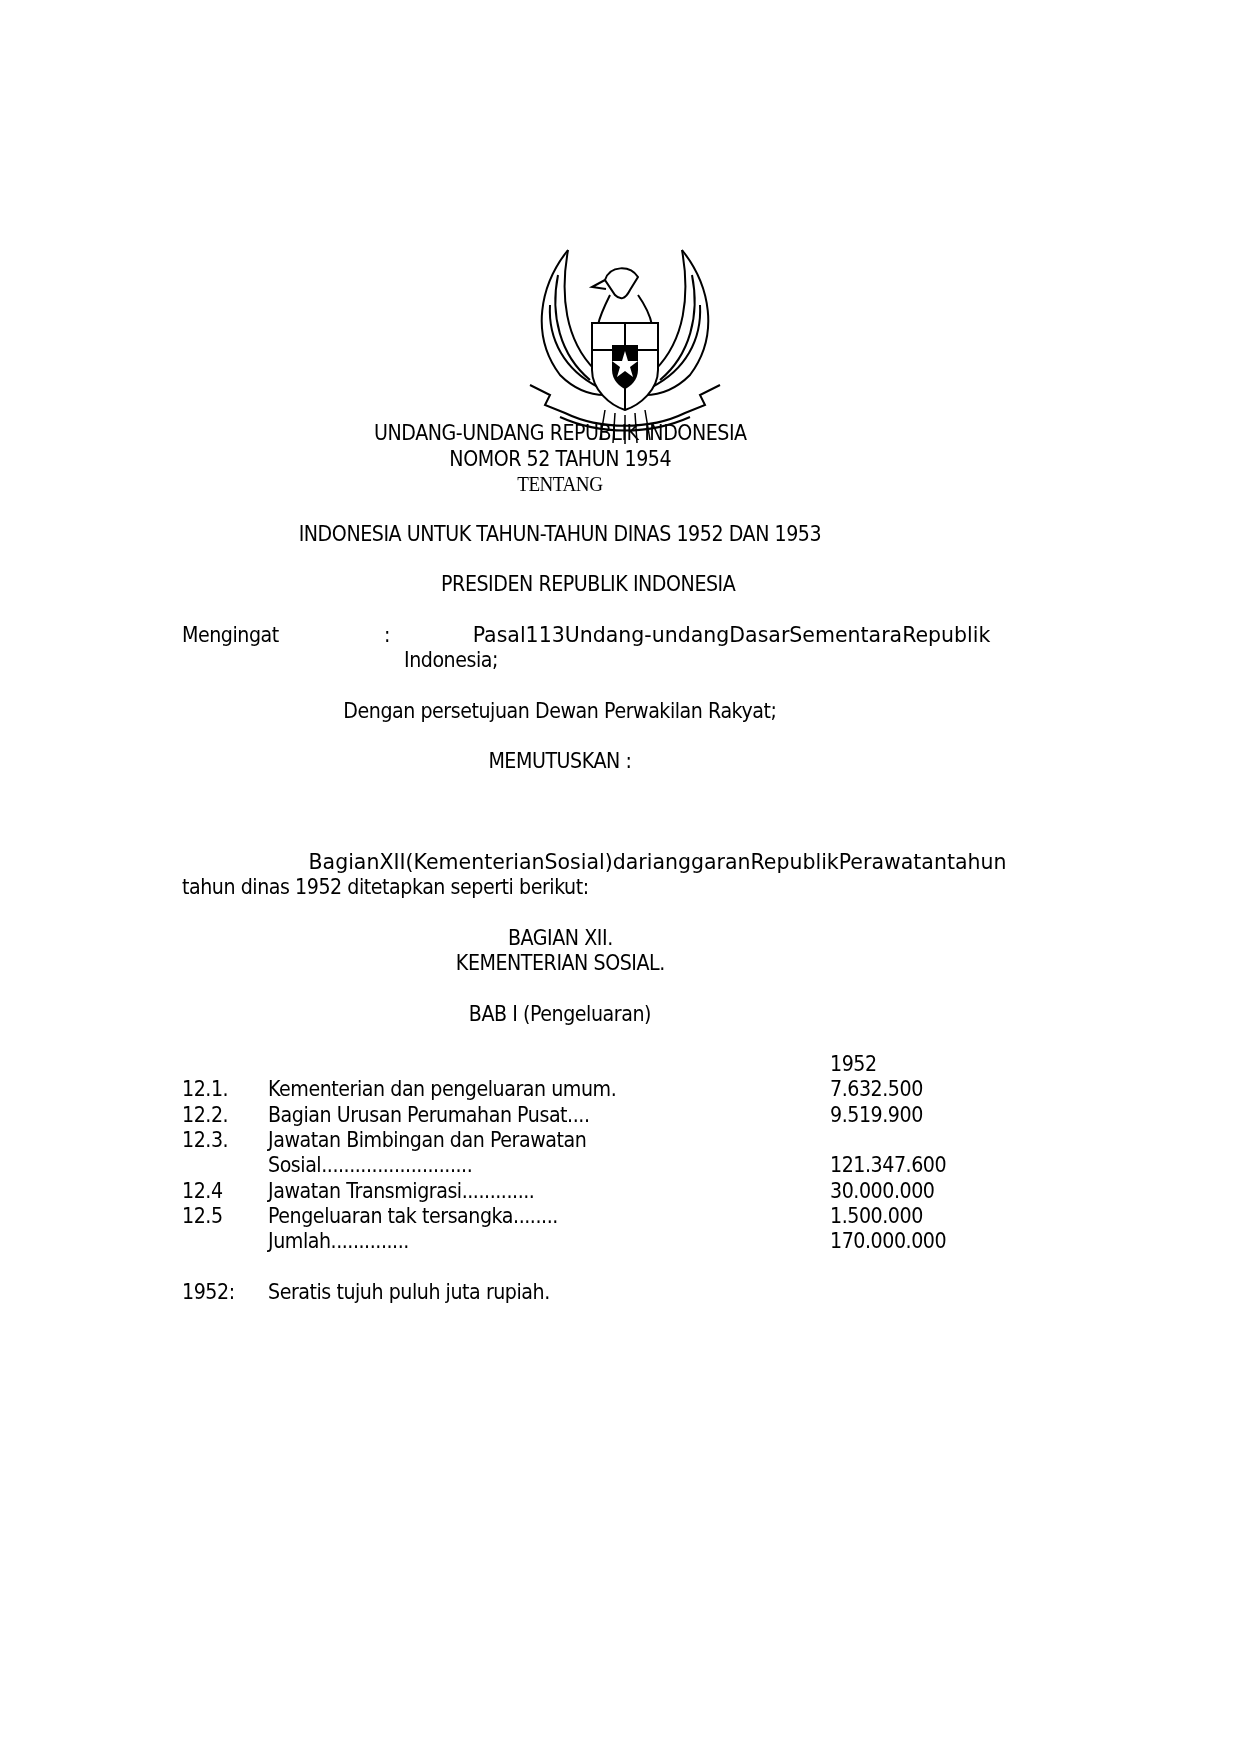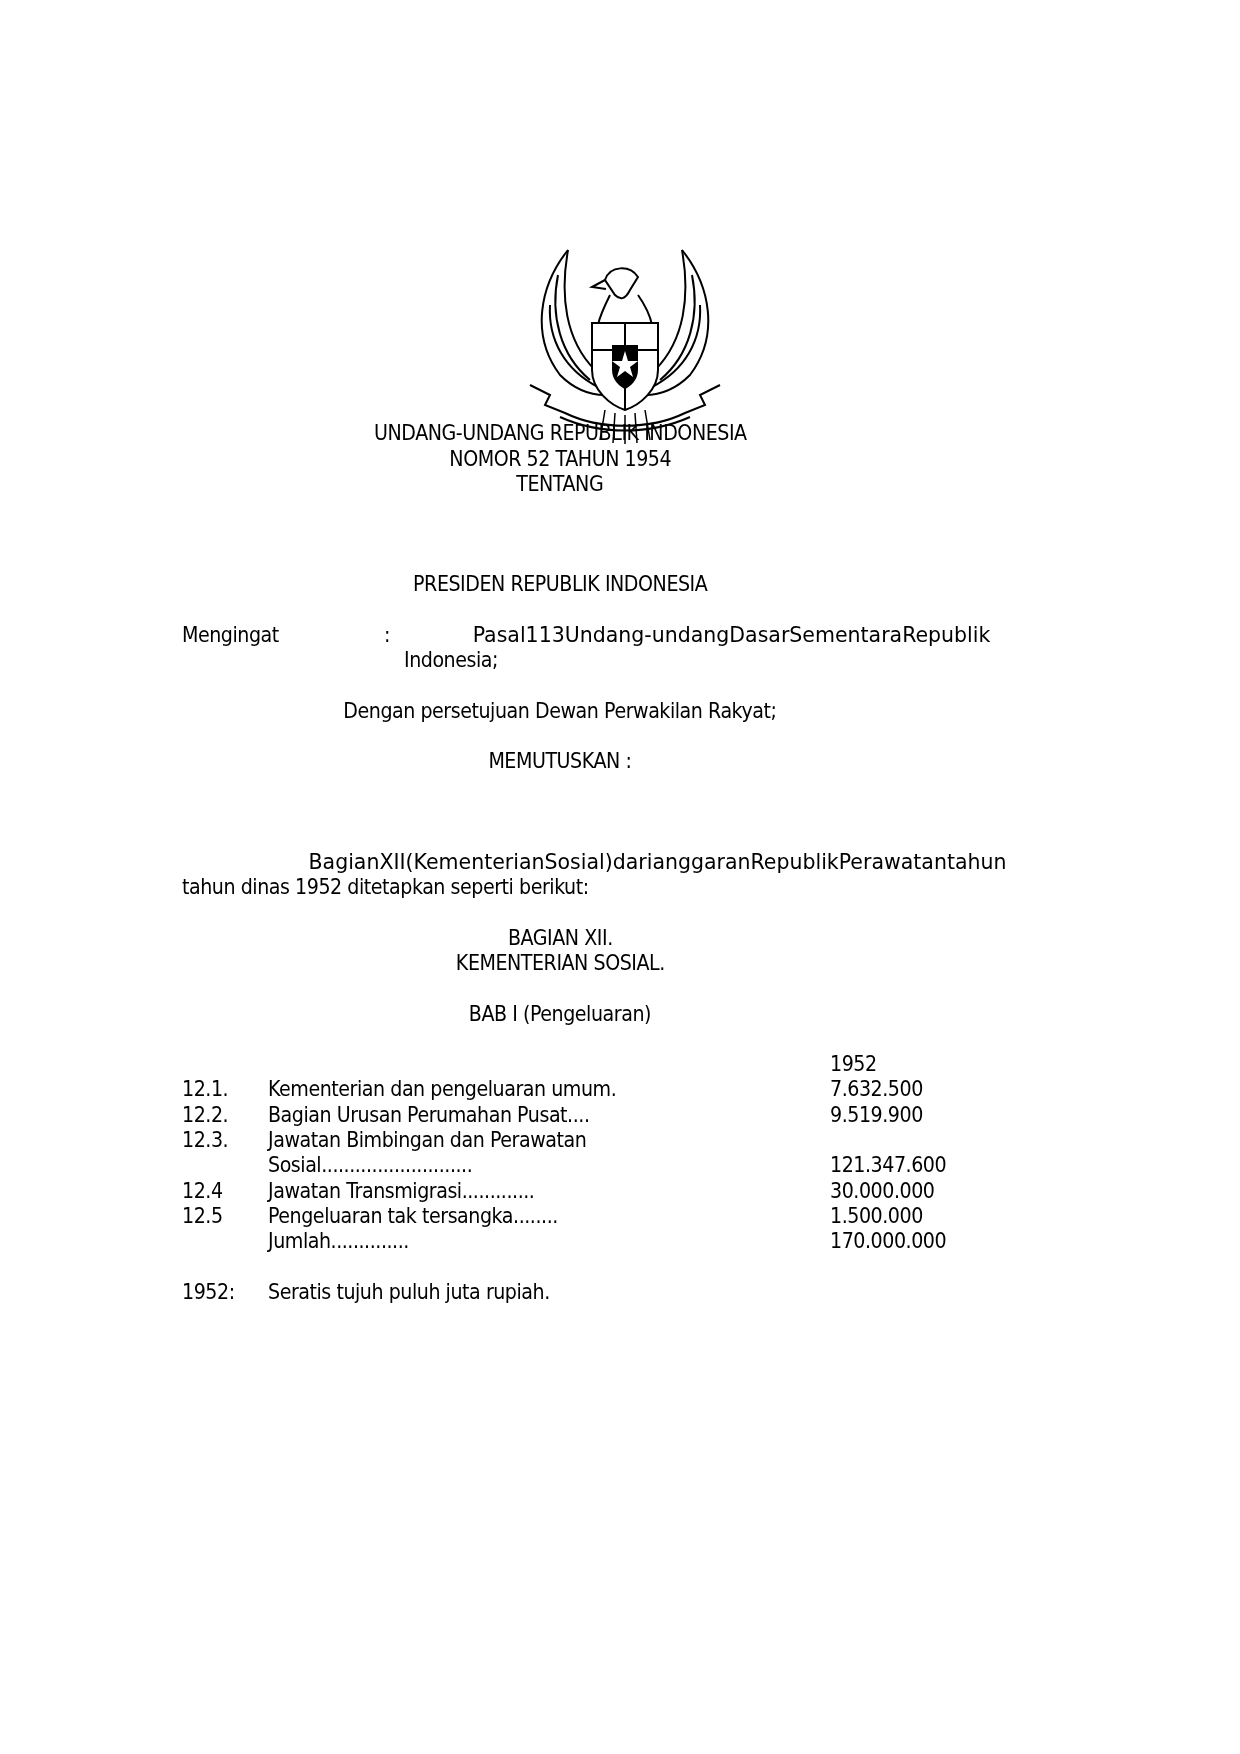--- a/index.html
+++ b/index.html
@@ -51,23 +51,24 @@
       <path d="M40 172 C80 190 130 190 170 172"></path>
     </g>
 
     <g stroke="#000" stroke-width="1.5" fill="none">
       <path d="M85 165 L80 195 M95 168 L93 198 M105 170 L105 199 M115 168 L117 198 M125 165 L130 195"></path>
     </g>
   </svg>
 
   <div class="t center" style="top:419px;"><span>UNDANG-UNDANG REPUBLIK INDONESIA</span></div>
   <div class="t center" style="top:445px;"><span>NOMOR 52 TAHUN 1954</span></div>
-  <div class="t center" style="top:470px;"><span>TENTANG</span></div>
+  <div class="t center" style="top:470px;font-family:Liberation Serif, serif;"><span>TENTANG</span></div>
+  <div class="t center" style="top:520px;"><span>INDONESIA UNTUK TAHUN-TAHUN DINAS 1952 DAN 1953</span></div>
 
-  <div class="t center" style="top:570px;"><span>PRESIDEN REPUBLIK INDONESIA</span></div>
+  <div class="t center" style="top:570px;padding-left:28px;"><span>PRESIDEN REPUBLIK INDONESIA</span></div>
 
   <div class="t" style="left:182px; top:621px;">Mengingat</div>
   <div class="t" style="left:384px; top:621px;">:</div>
   <div class="just just-line" style="left:404px; top:621px; width:655px;">
     <span>Pasal</span>
     <span>113</span>
     <span>Undang-undang</span>
     <span>Dasar</span>
     <span>Sementara</span>
     <span>Republik</span>

